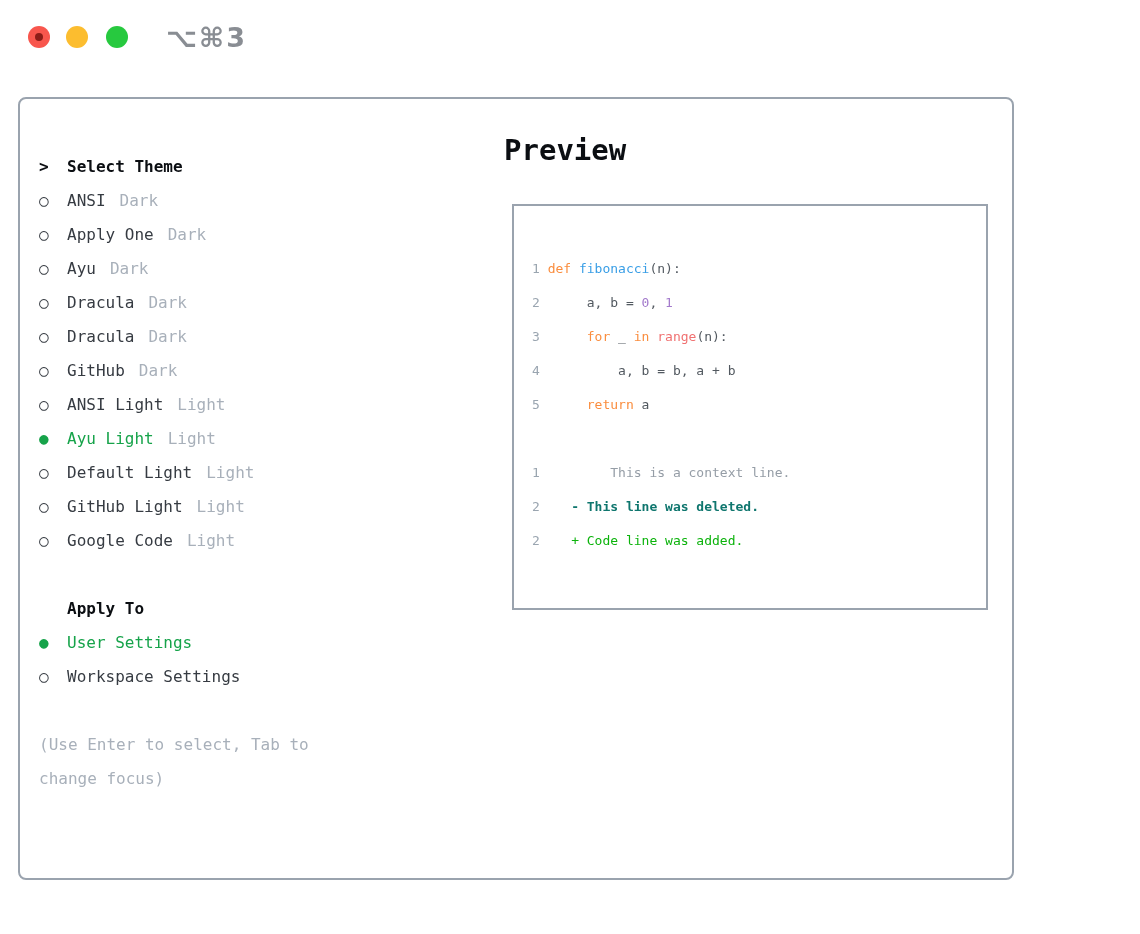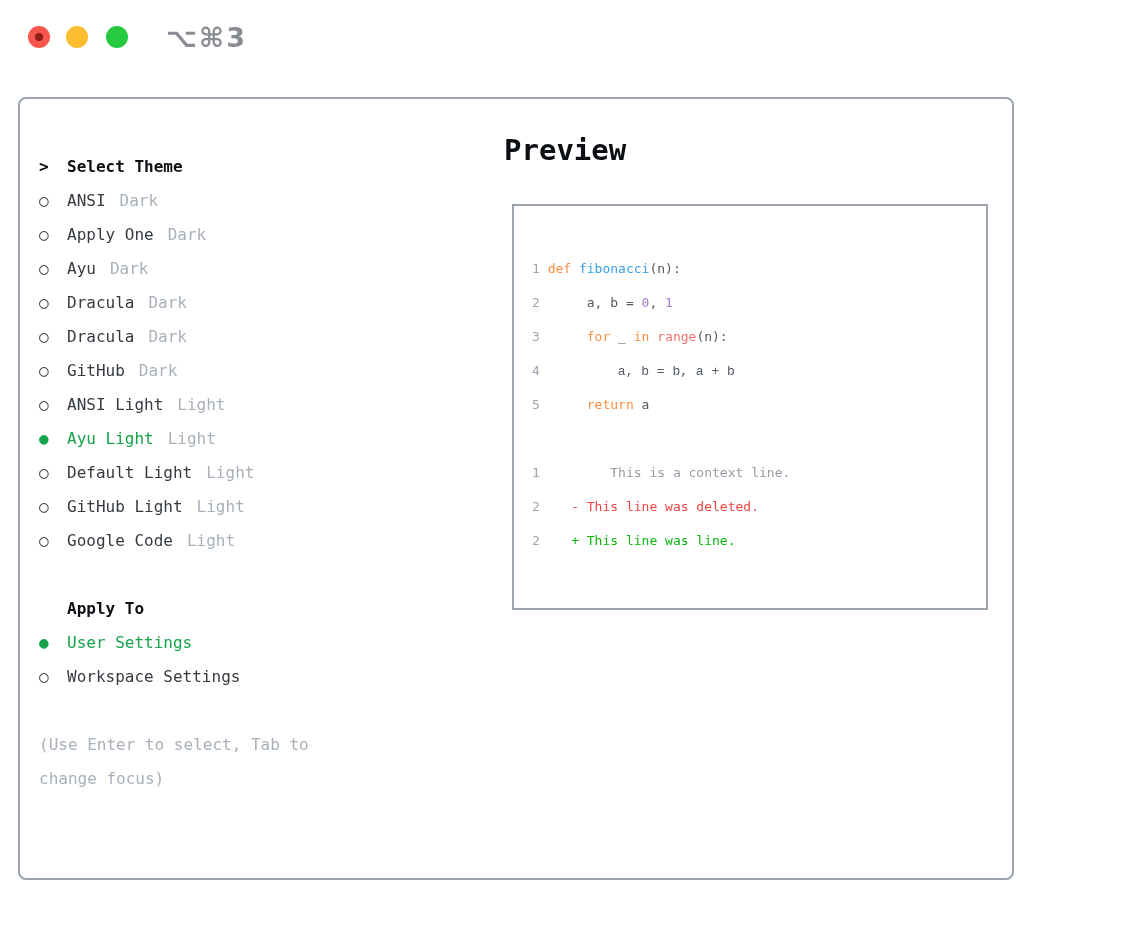--- a/index.html
+++ b/index.html
@@ -79,21 +79,21 @@
 
       <div class="row hint">(Use Enter to select, Tab to</div>
       <div class="row hint">change focus)</div>
     </div>
 
     <div class="preview-label">Preview</div>
     <div class="code-box" id="code-box">
         <div class="code-line"><span style="color: rgb(154, 165, 176);">1 </span><span style="color: rgb(250, 141, 62);">def</span><span style="color: rgb(82, 89, 96);"> </span><span style="color: rgb(57, 158, 230);">fibonacci</span><span style="color: rgb(82, 89, 96);">(n):</span></div>
         <div class="code-line"><span style="color: rgb(154, 165, 176);">2</span><span style="color: rgb(82, 89, 96);">      a, b = </span><span style="color: rgb(163, 122, 204);">0</span><span style="color: rgb(82, 89, 96);">, </span><span style="color: rgb(163, 122, 204);">1</span></div>
         <div class="code-line"><span style="color: rgb(154, 165, 176);">3</span><span style="color: rgb(82, 89, 96);">      </span><span style="color: rgb(250, 141, 62);">for</span><span style="color: rgb(82, 89, 96);"> _ </span><span style="color: rgb(250, 141, 62);">in</span><span style="color: rgb(82, 89, 96);"> </span><span style="color: rgb(240, 113, 113);">range</span><span style="color: rgb(82, 89, 96);">(n):</span></div>
-        <div class="code-line"><span style="color: rgb(154, 165, 176);">4</span><span style="color: rgb(82, 89, 96); font-family: Liberation Mono, monospace;">          a, b = b, a + b</span></div>
+        <div class="code-line"><span style="color: rgb(154, 165, 176);">4</span><span style="color: rgb(82, 89, 96);">          a, b = b, a + b</span></div>
         <div class="code-line"><span style="color: rgb(154, 165, 176);">5</span><span style="color: rgb(82, 89, 96);">      </span><span style="color: rgb(250, 141, 62);">return</span><span style="color: rgb(82, 89, 96);"> a</span></div>
         <div class="code-line"></div>
         <div class="code-line"><span style="color: rgb(154, 165, 176);">1</span><span style="color: rgb(149, 157, 166);">         This is a context line.</span></div>
-        <div class="code-line"><span style="color: rgb(154, 165, 176);">2</span><span style="color: rgb(82, 89, 96);">    </span><span style="color: #ef4444;">- This line was deleted.</span></div>
-        <div class="code-line"><span style="color: rgb(154, 165, 176);">2</span><span style="color: rgb(82, 89, 96);">    </span><span style="color: rgb(12, 179, 12);">+ This line was line.</span></div>
+        <div class="code-line"><span style="color: rgb(154, 165, 176);">2</span><span style="color: rgb(82, 89, 96);">    </span><span style="color: #0f766e; font-weight: bold;">- This line was deleted.</span></div>
+        <div class="code-line"><span style="color: rgb(154, 165, 176);">2</span><span style="color: rgb(82, 89, 96);">    </span><span style="color: rgb(12, 179, 12);">+ Code line was added.</span></div>
       </div>
   </div>
 </div>
 
 </body></html>

